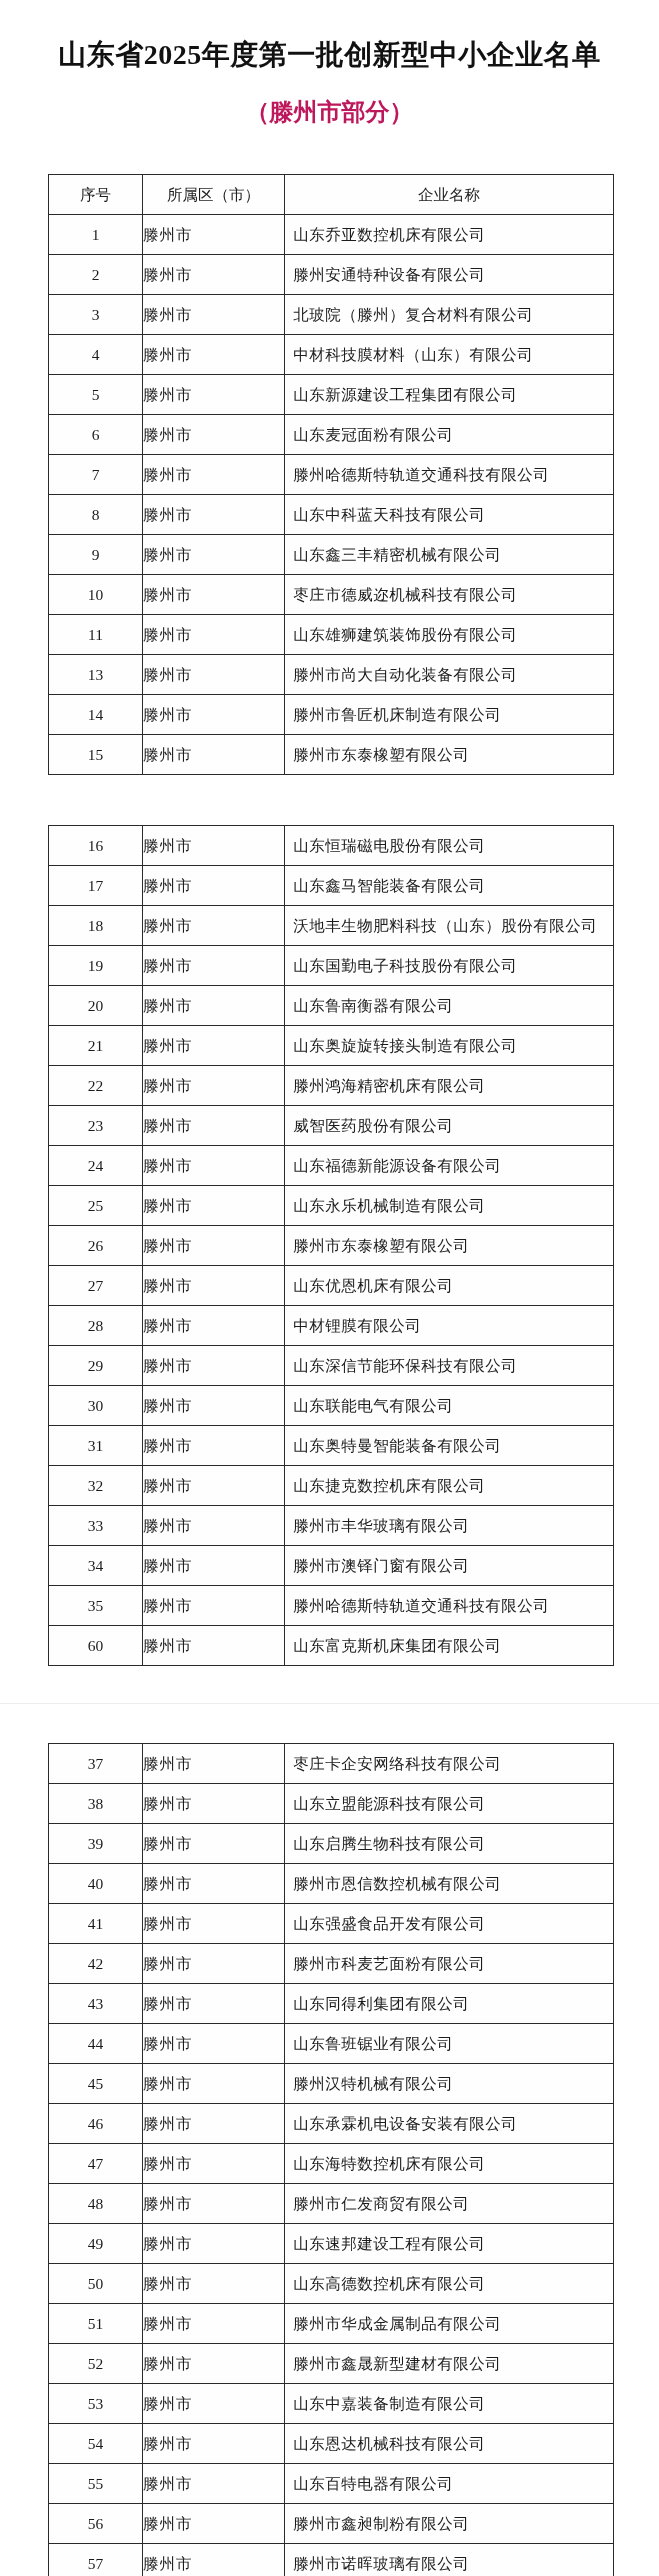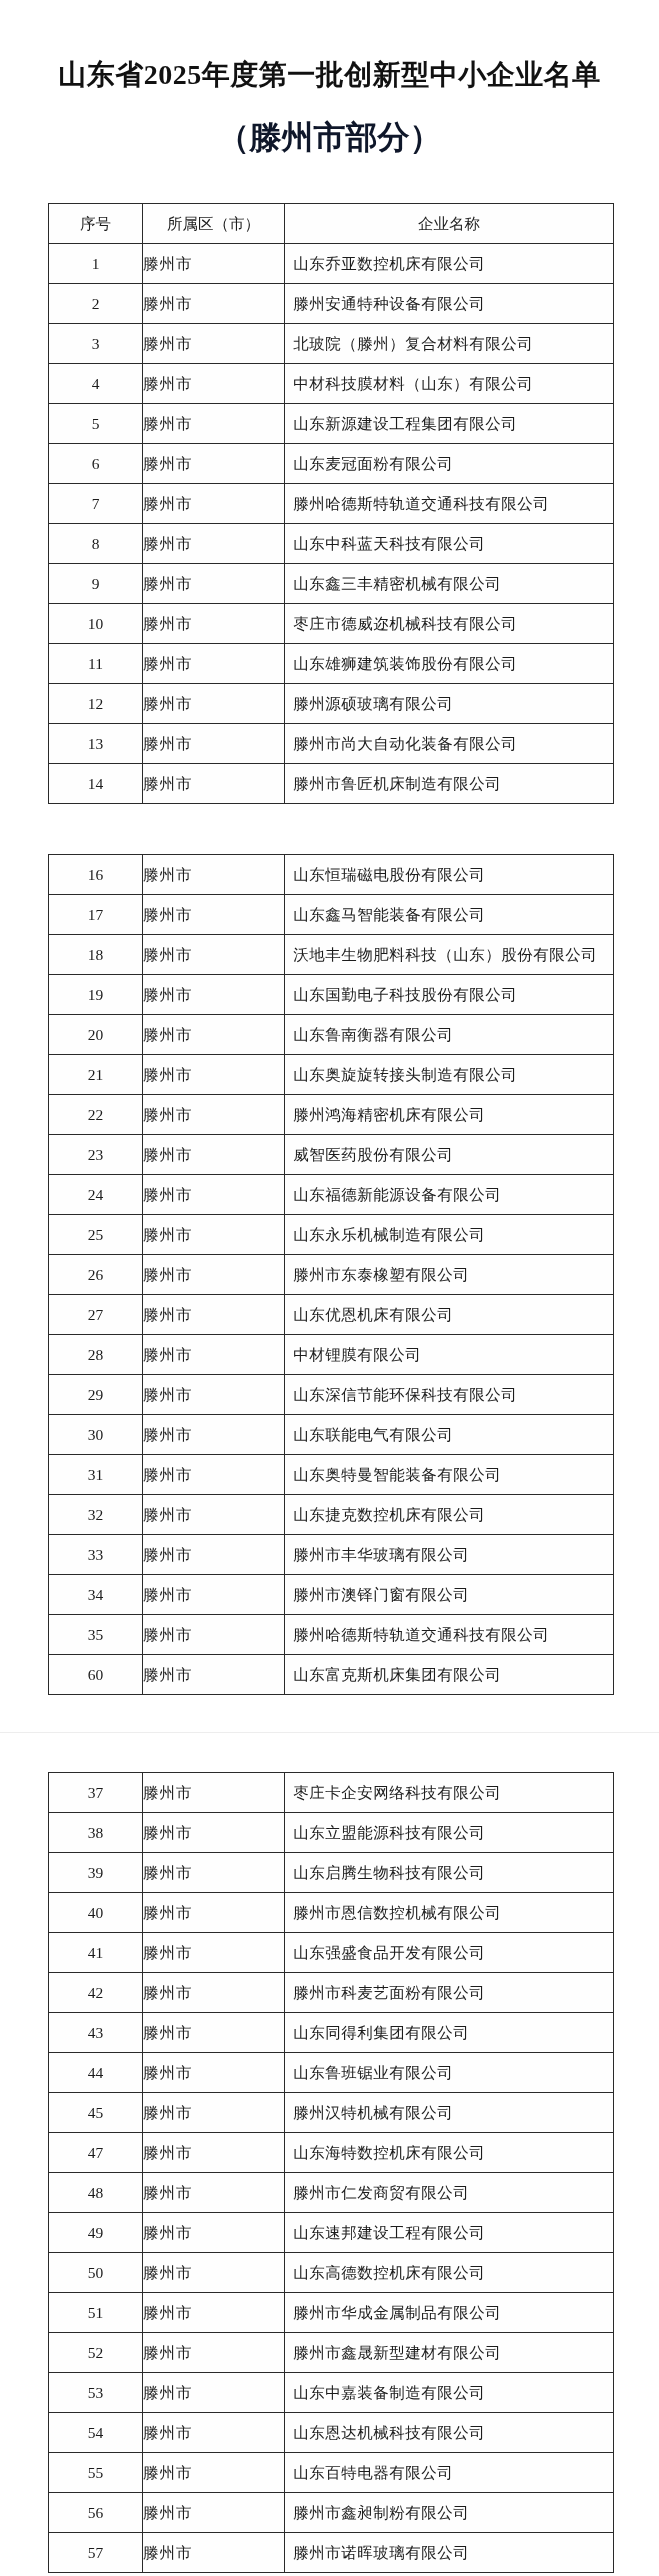--- a/index.html
+++ b/index.html
@@ -12,36 +12,36 @@
     height: 3329px;
     overflow: hidden;
     font-family: "Liberation Serif", "DejaVu Serif", serif;
     color: #1c1c1c;
     -webkit-font-smoothing: antialiased;
   }
   .doc {
     width: 659px;
   }
   .title-block {
-    padding-top: 57px;
+    padding-top: 37px;
     text-align: center;
   }
   .title-line1 {
     font-size: 28px;
     font-weight: 700;
     line-height: 1.25;
     letter-spacing: 0.5px;
     color: #111;
   }
   .title-line2 {
     margin-top: 26px;
-    font-size: 32px;
+    font-size: 24px;
     font-weight: 700;
     line-height: 1.2;
-    color: #0f172a;
+    color: #be185d;
   }
   .tables-wrap {
     margin-left: 48px;
     width: 565px;
   }
   table.list-block {
     border-collapse: collapse;
     table-layout: fixed;
     width: 565px;
     background: #fff;
@@ -171,33 +171,33 @@
     <td class="cell-no">10</td>
     <td class="cell-dist">滕州市</td>
     <td class="cell-name">枣庄市德威迩机械科技有限公司</td>
   </tr>
           <tr class="row">
     <td class="cell-no">11</td>
     <td class="cell-dist">滕州市</td>
     <td class="cell-name">山东雄狮建筑装饰股份有限公司</td>
   </tr>
           <tr class="row">
-    <td class="cell-no">12</td>
-    <td class="cell-dist">滕州市</td>
-    <td class="cell-name">滕州源硕玻璃有限公司</td>
-  </tr>
-          <tr class="row">
     <td class="cell-no">13</td>
     <td class="cell-dist">滕州市</td>
     <td class="cell-name">滕州市尚大自动化装备有限公司</td>
   </tr>
           <tr class="row">
     <td class="cell-no">14</td>
     <td class="cell-dist">滕州市</td>
     <td class="cell-name">滕州市鲁匠机床制造有限公司</td>
+  </tr>
+          <tr class="row">
+    <td class="cell-no">15</td>
+    <td class="cell-dist">滕州市</td>
+    <td class="cell-name">滕州市东泰橡塑有限公司</td>
   </tr>
         </tbody>
   </table>
       <div class="spacer sp-1"></div>
       <table class="list-block">
     <colgroup>
           <col class="c-no">
           <col class="c-dist">
           <col class="c-name">
         </colgroup>
@@ -358,20 +358,25 @@
     <td class="cell-no">44</td>
     <td class="cell-dist">滕州市</td>
     <td class="cell-name">山东鲁班锯业有限公司</td>
   </tr>
           <tr class="row">
     <td class="cell-no">45</td>
     <td class="cell-dist">滕州市</td>
     <td class="cell-name">滕州汉特机械有限公司</td>
   </tr>
           <tr class="row">
+    <td class="cell-no">46</td>
+    <td class="cell-dist">滕州市</td>
+    <td class="cell-name">山东承霖机电设备安装有限公司</td>
+  </tr>
+          <tr class="row">
     <td class="cell-no">47</td>
     <td class="cell-dist">滕州市</td>
     <td class="cell-name">山东海特数控机床有限公司</td>
   </tr>
           <tr class="row">
     <td class="cell-no">48</td>
     <td class="cell-dist">滕州市</td>
     <td class="cell-name">滕州市仁发商贸有限公司</td>
   </tr>
           <tr class="row">

